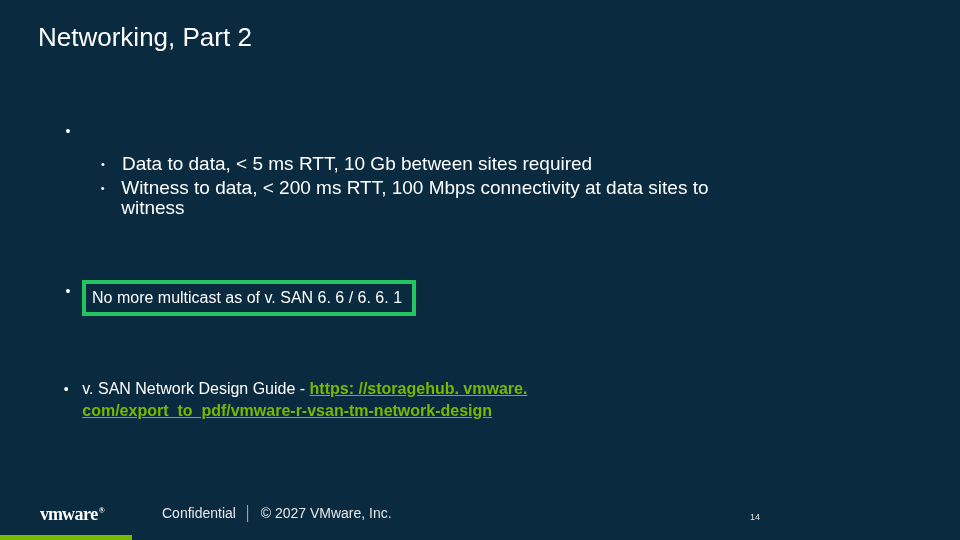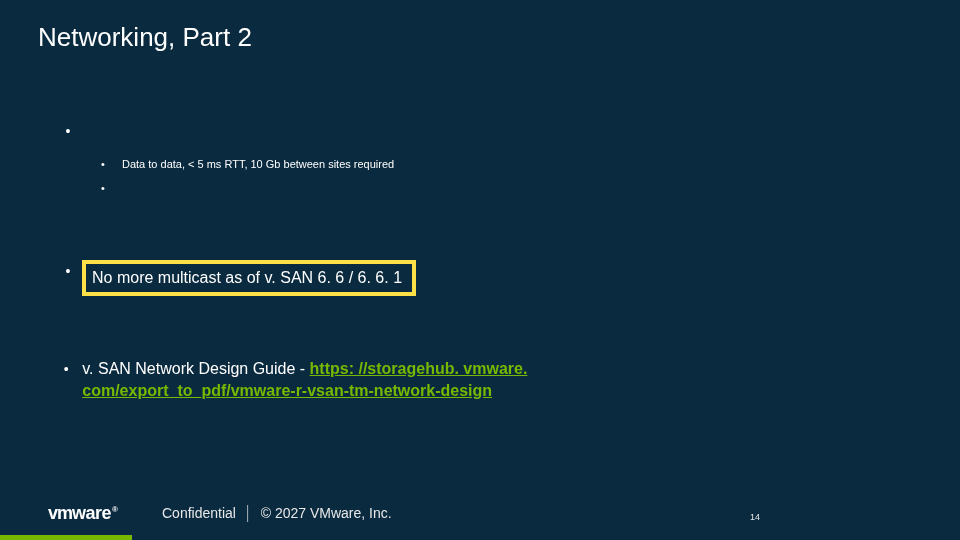--- a/index.html
+++ b/index.html
@@ -56,29 +56,29 @@
     align-items: flex-start;
     margin-bottom: 4px;
   }
   .b2 .dot {
     width: 14px;
     text-align: center;
     font-size: 11px;
     line-height: 20px;
   }
   .b2 .txt {
-    font-size: 11px;
+    font-size: 19px;
     line-height: 20px;
     padding-left: 12px;
   }
   .gap-lg { height: 58px; }
   .gap-md { height: 50px; }
   .highlight-box {
     display: inline-block;
-    border: 4px solid #fde047;
+    border: 4px solid #22c55e;
     padding: 3px 10px 3px 6px;
     margin-left: 6px;
   }
   .link {
     color: #77b900;
     text-decoration: underline;
     font-weight: bold;
   }
   .footer {
     position: absolute;
@@ -90,25 +90,26 @@
   .footer-bar {
     position: absolute;
     left: 0;
     bottom: 0;
     height: 5px;
     width: 132px;
     background: #77b900;
   }
   .logo {
     position: absolute;
-    left: 48px;
+    left: 40px;
     bottom: 16px;
     height: 20px;
     display: flex;
-    align-items: flex-end;
+    align-items: center;
+    font-family: Liberation Serif, serif;
   }
   .logo-text {
     font-size: 18px;
     font-weight: 700;
     letter-spacing: -0.5px;
     color: #ffffff;
   }
   .logo-text .w { letter-spacing: -1px; }
   .logo-r {
     font-size: 8px;
@@ -146,20 +147,21 @@
     <div class="b1">
       <div class="dot">•</div>
     </div>
     <div class="sub">
       <div class="b2">
         <div class="dot">•</div>
         <div class="txt">Data to data, &lt; 5 ms RTT, 10 Gb between sites required</div>
       </div>
       <div class="b2">
         <div class="dot">•</div>
+        <div class="txt">Witness to data, &lt; 200 ms RTT, 100 Mbps connectivity at data sites to witness</div>
       </div>
     </div>
 
     <div class="gap-lg"></div>
 
     <div class="b1">
       <div class="dot">•</div>
       <div class="highlight-box">
         <span class="txt normal" style="padding-left:0">No more multicast as of v. SAN 6. 6 / 6. 6. 1</span>
       </div>

